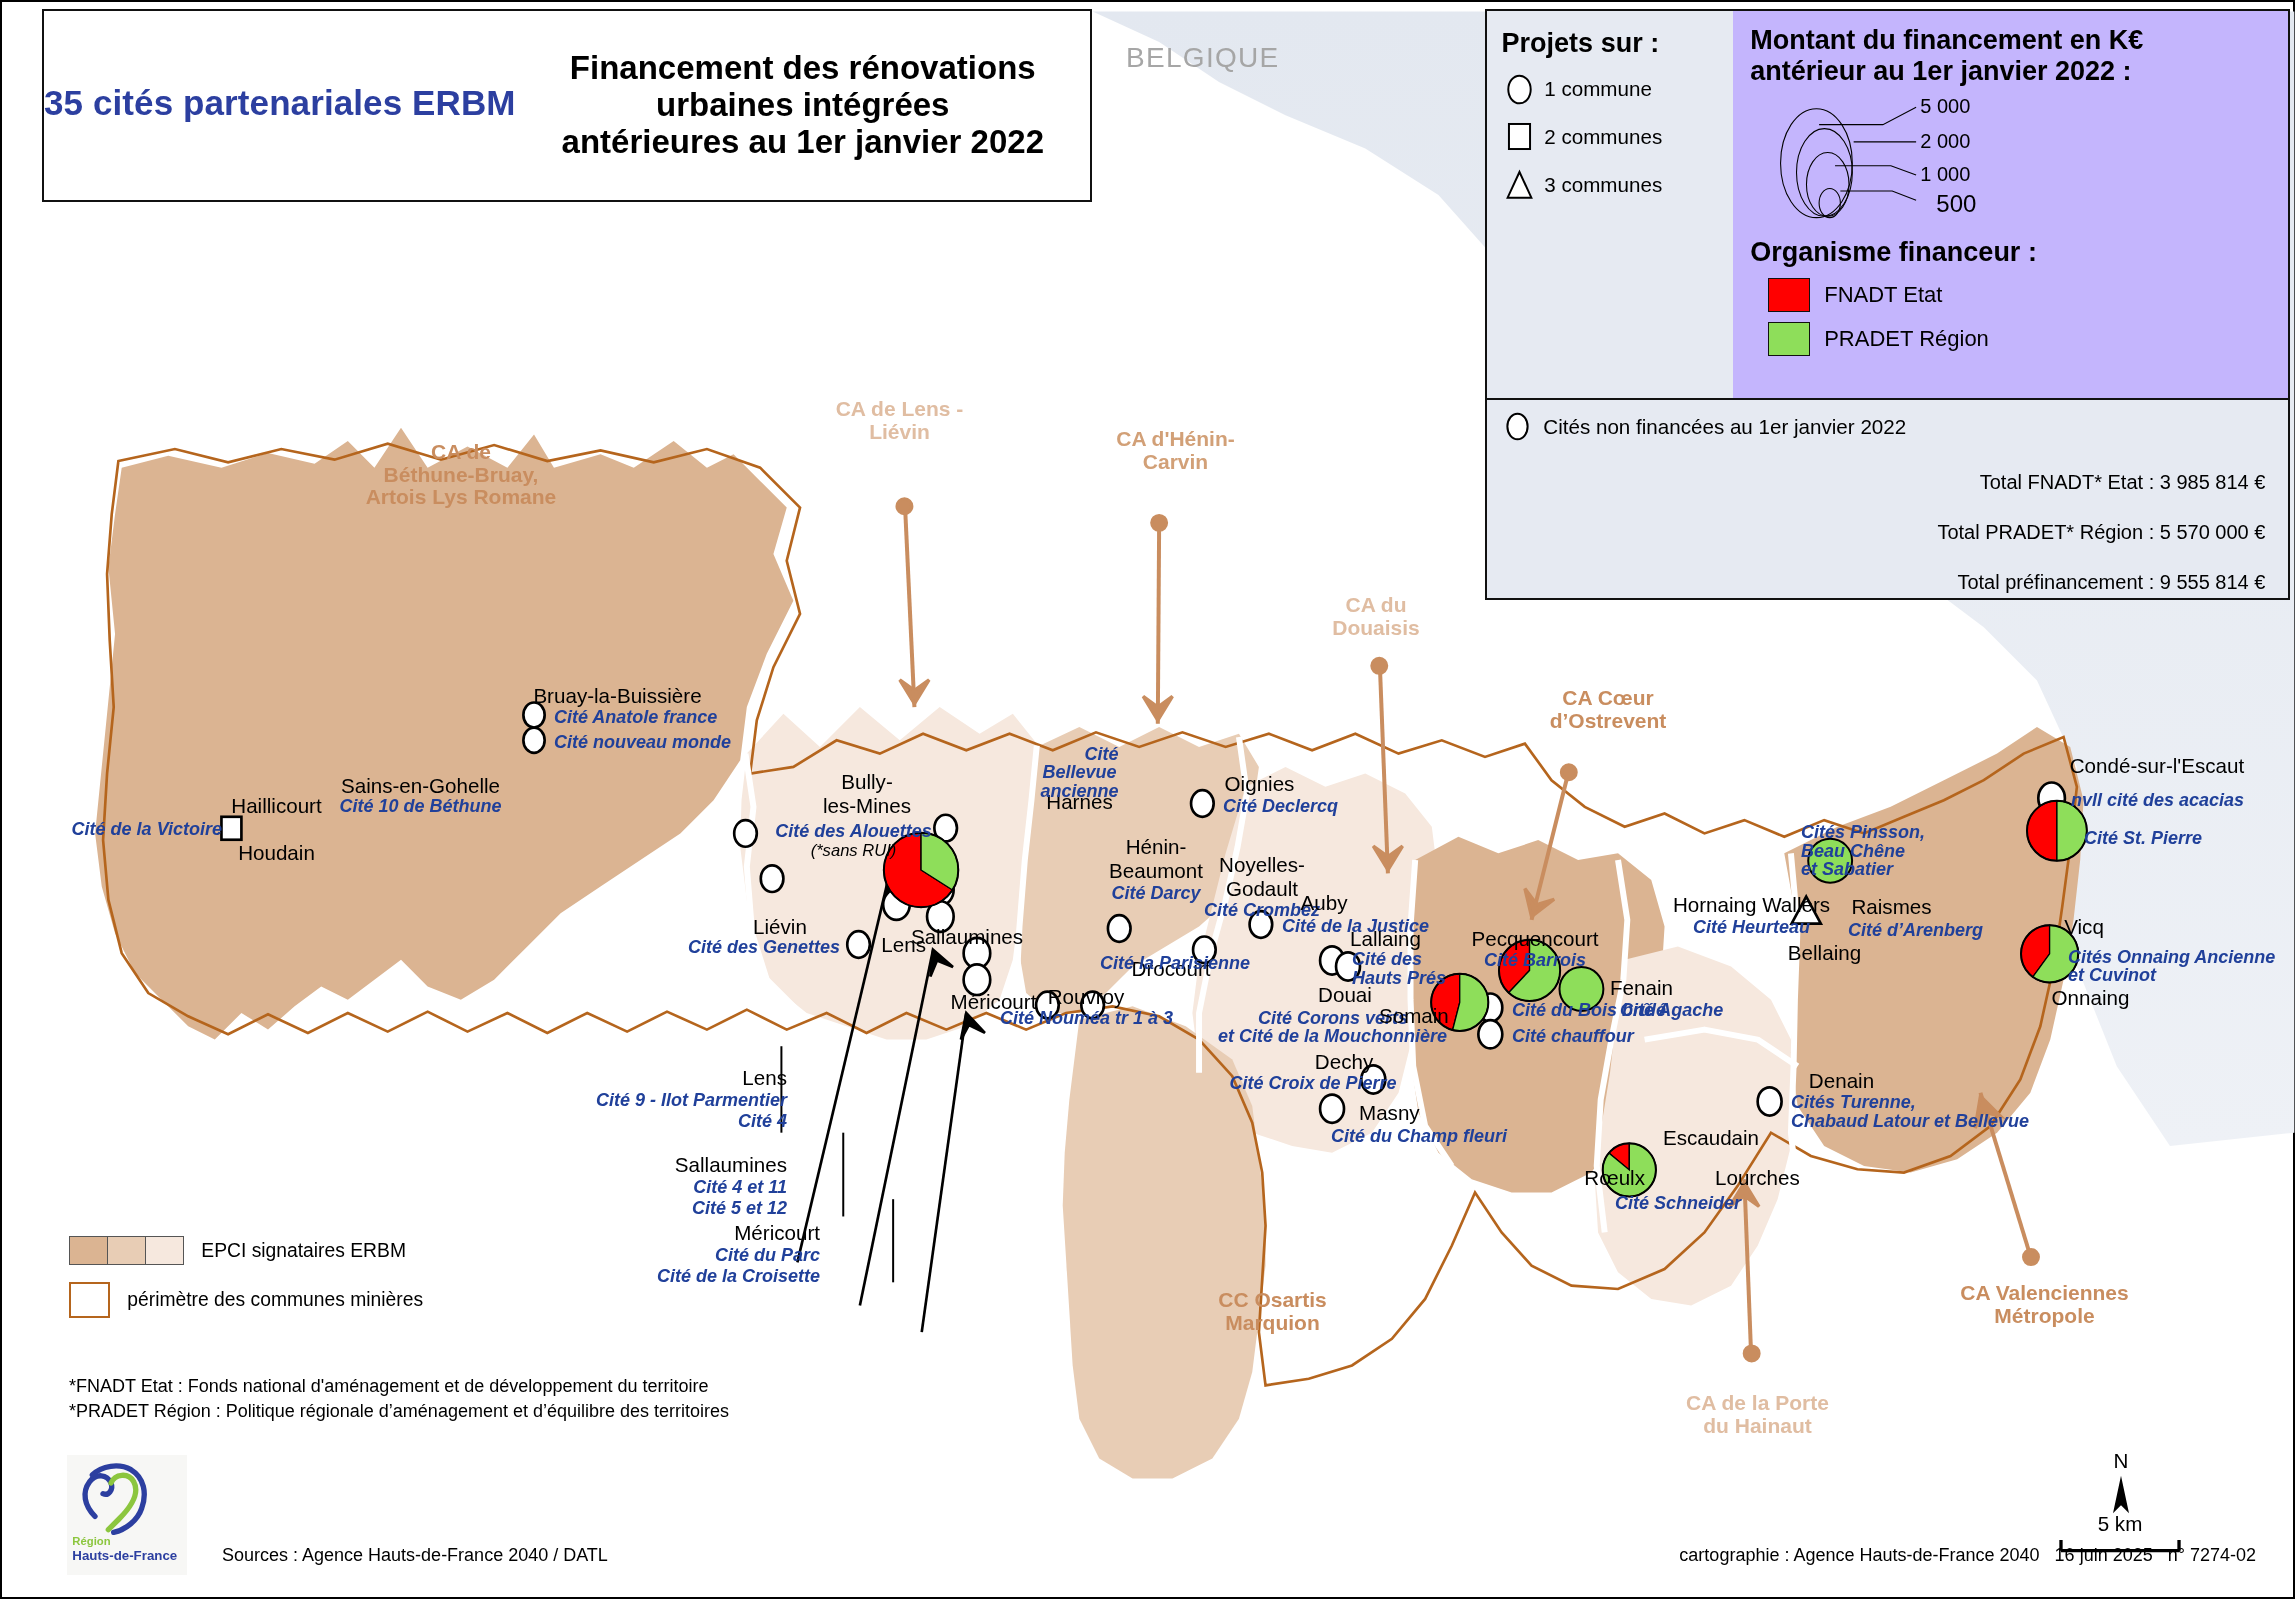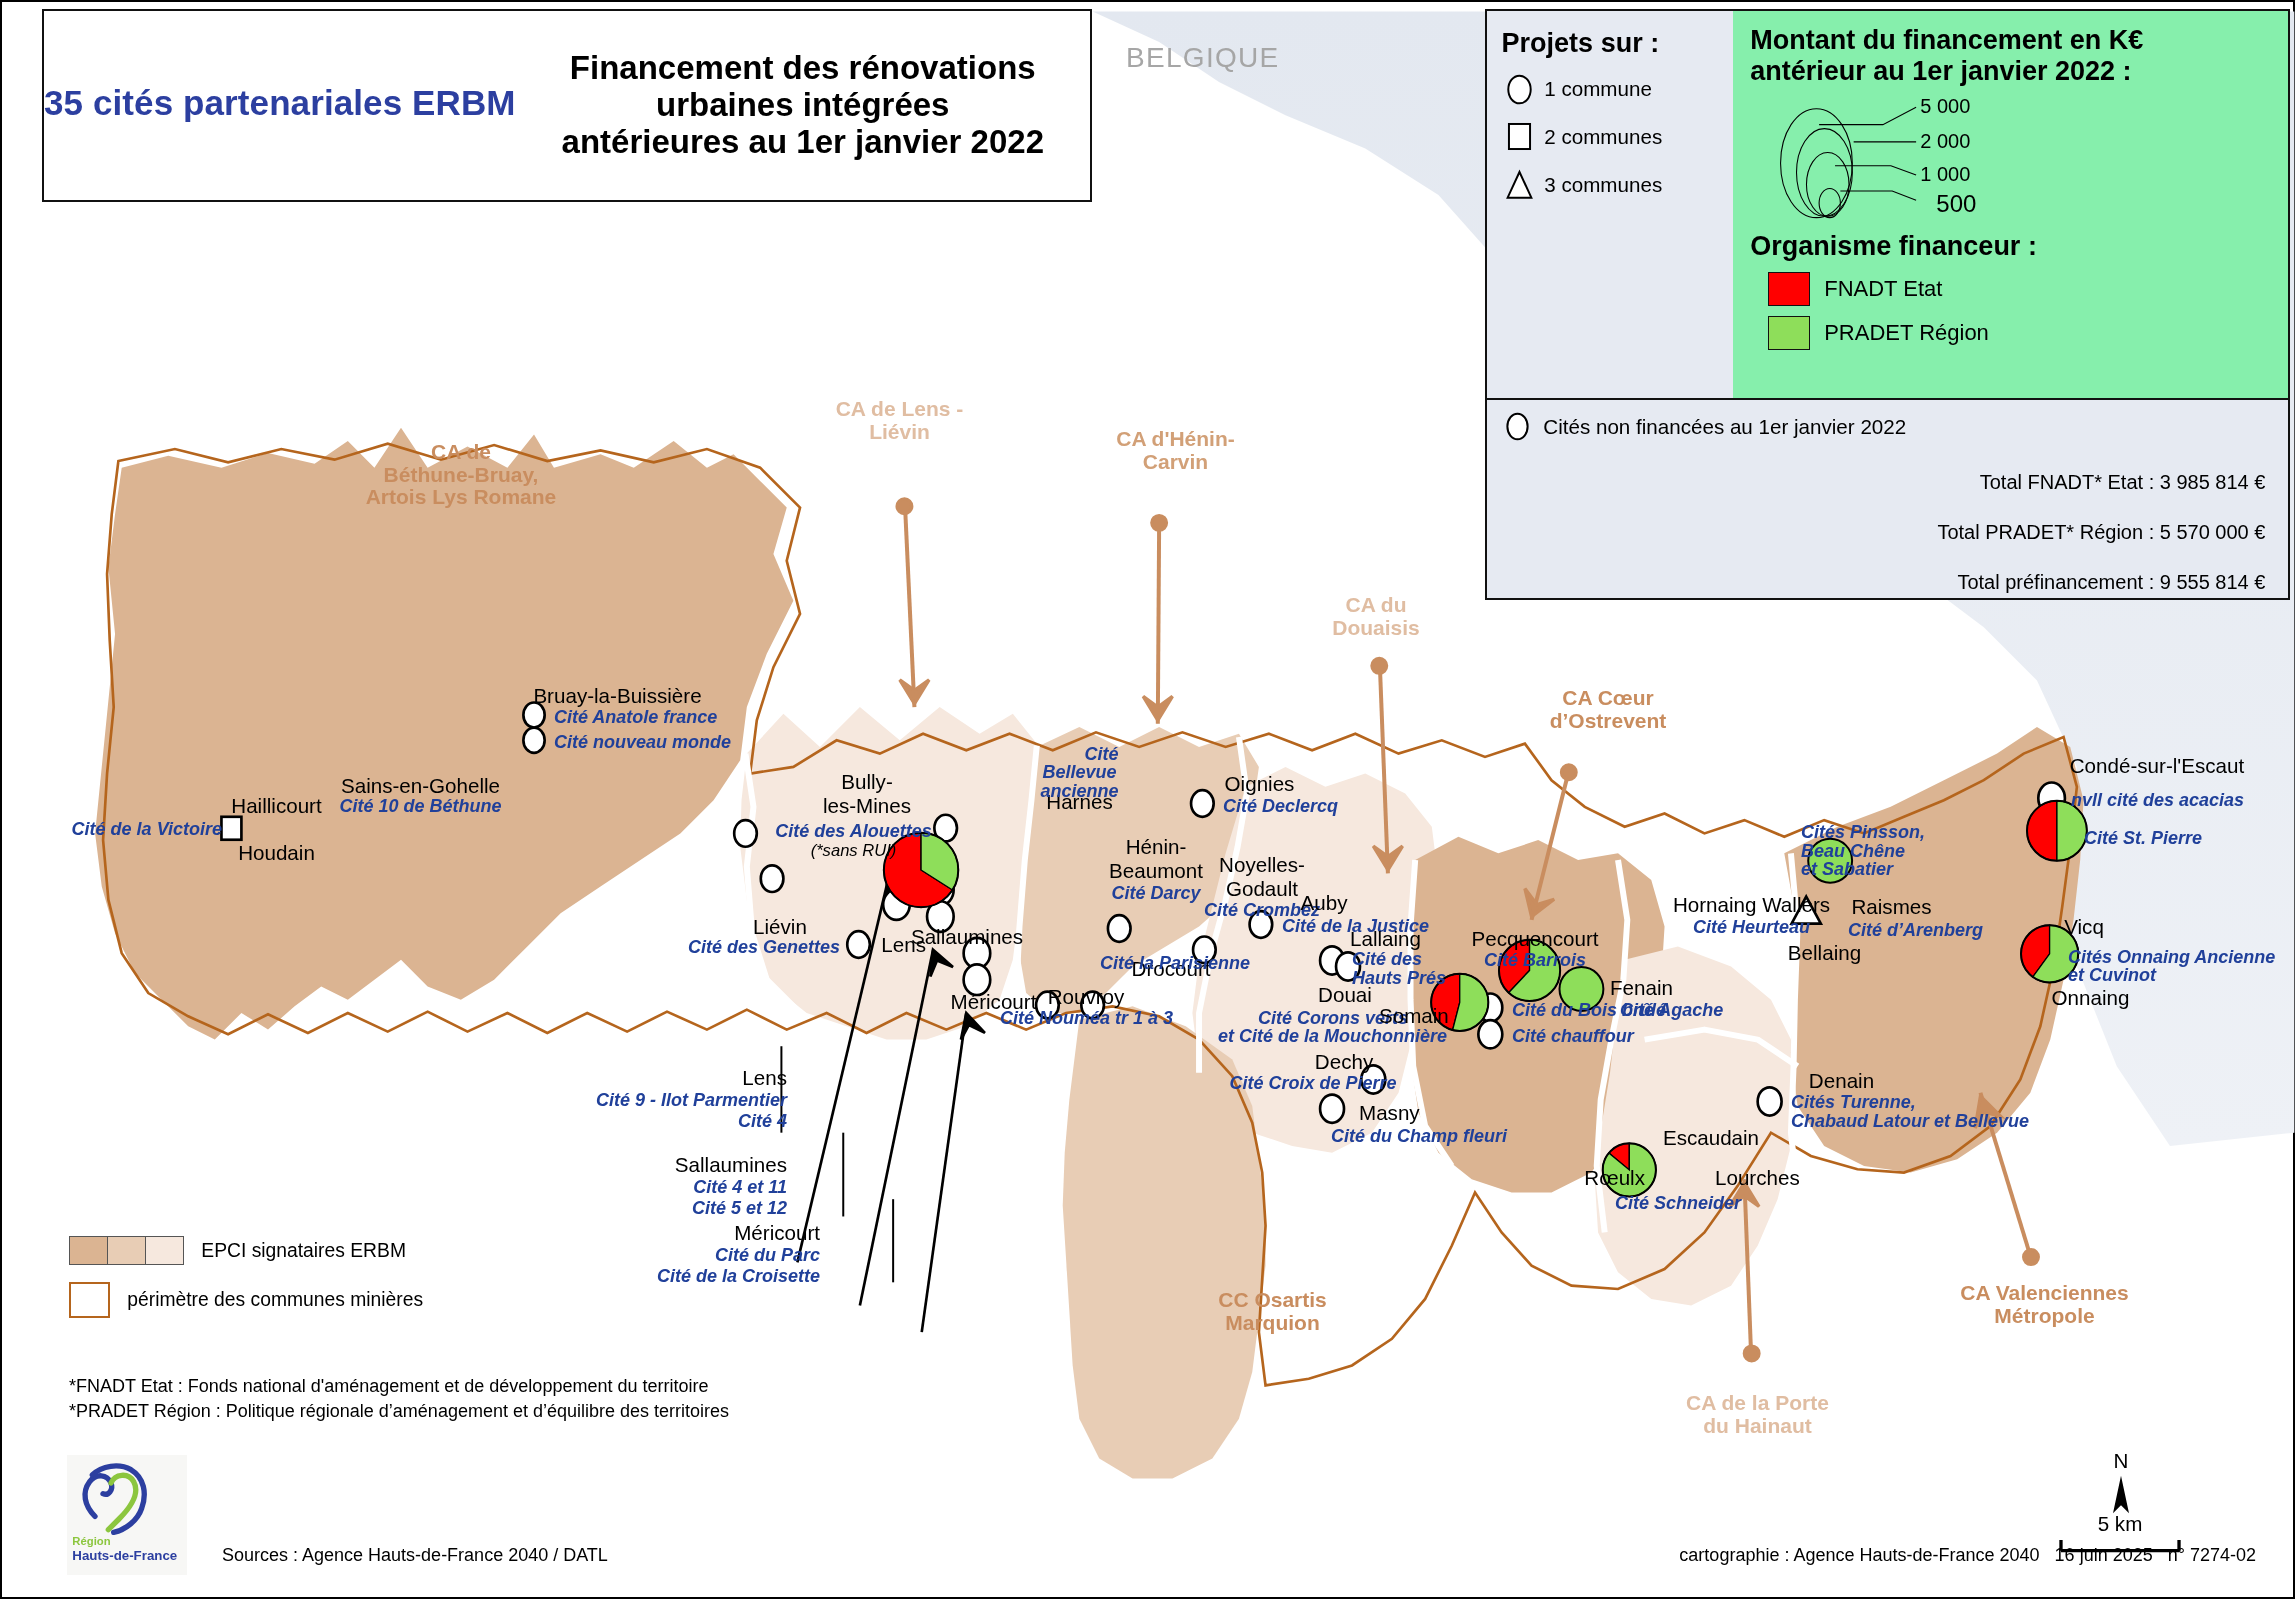--- a/index.html
+++ b/index.html
@@ -13,21 +13,21 @@
   
   #titlebox{left:40px;top:6.7px;width:1050px;height:193px;background:#fff;border:2px solid #111;box-sizing:border-box;
             display:flex;align-items:center;justify-content:center;z-index:40;}
   #title1{color:#2c3fa0;font-weight:bold;font-size:35px;letter-spacing:0.1px;margin-bottom:4px;white-space:nowrap;}
   #title2{color:#000;font-weight:bold;font-size:33px;line-height:1.12;text-align:center;}
 
   
   #legendbox{left:1483px;top:6.7px;width:805px;height:391px;background:#e6eaf2;border:2px solid #111;
              box-sizing:border-box;z-index:40;display:flex;}
   #legleft{width:246px;padding:17.3px 0 0 14.6px;box-sizing:border-box;}
-  #legright{flex:1;background:#86efac;padding:14.6px 0 0 17.3px;box-sizing:border-box;}
+  #legright{flex:1;background:#c4b5fd;padding:14.6px 0 0 17.3px;box-sizing:border-box;}
   .legh{font-weight:bold;font-size:27px;color:#000;line-height:1.12;}
   .symrow{display:flex;align-items:center;margin-top:14.6px;}
   .symrow .sym{width:36px;display:flex;justify-content:center;align-items:center;}
   .symrow .lbl{font-size:20.6px;color:#000;margin-left:6.7px;}
   .fcbox{width:40px;height:32px;border:1.3px solid #111;}
   .frow{display:flex;align-items:center;margin-top:10.6px;margin-left:17.3px;}
   .frow .lbl{font-size:22px;margin-left:14.6px;}
 
   
   #totalsbox{left:1483px;top:398px;width:805px;height:200px;background:#e6eaf2;border-left:2px solid #111;
@@ -312,21 +312,21 @@
             <path d="M250,122 L212,108 L128,108"></path>
             <path d="M250,160 L214,146 L136,146"></path>
           </g>
         </svg>
         <div class="abs" style="left:170px;top:1.3px;font-size:20px;">5 000</div>
         <div class="abs" style="left:170px;top:36px;font-size:20px;">2 000</div>
         <div class="abs" style="left:170px;top:69px;font-size:20px;">1 000</div>
         <div class="abs" style="left:186px;top:96px;font-size:24px;">500</div>
       </div>
 
-      <div class="legh" style="margin-top:4px;">Organisme financeur :</div>
+      <div class="legh" style="margin-top:10px;">Organisme financeur :</div>
 
       <div class="frow">
         <span class="fcbox" style="background:#ff0000"></span>
         <span class="lbl">FNADT Etat</span>
       </div>
       <div class="frow">
         <span class="fcbox" style="background:#8ede5a"></span>
         <span class="lbl">PRADET Région</span>
       </div>
     </div>

